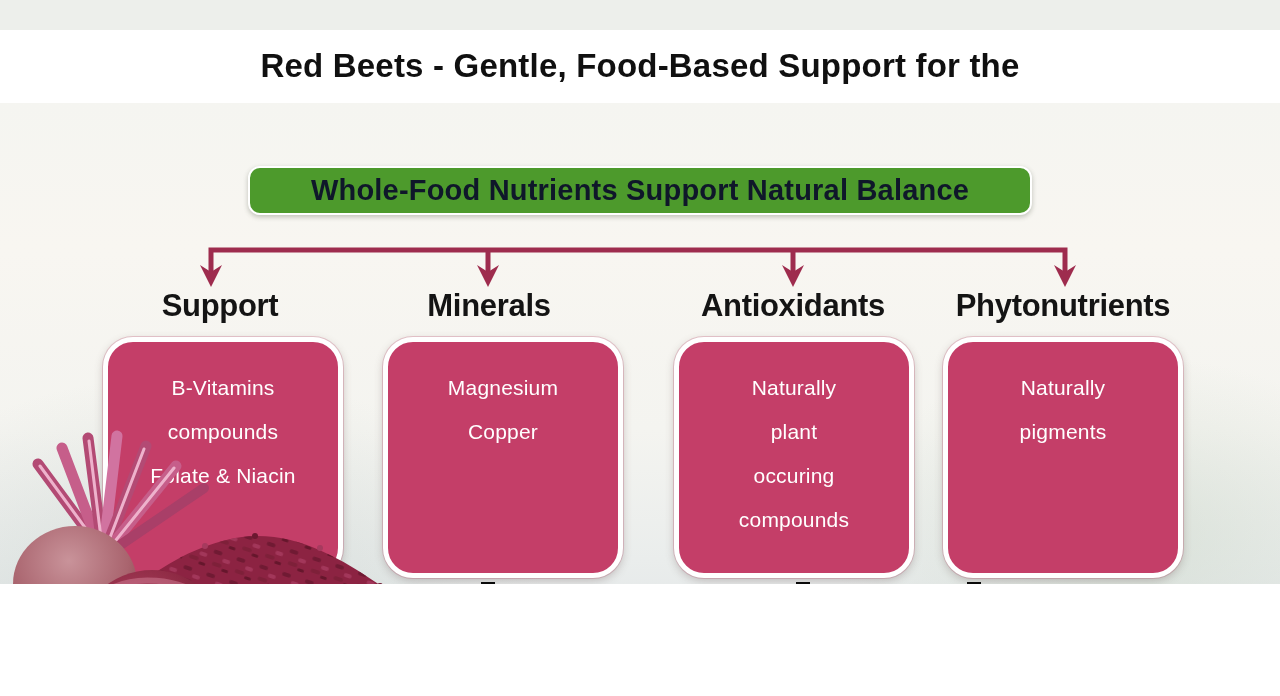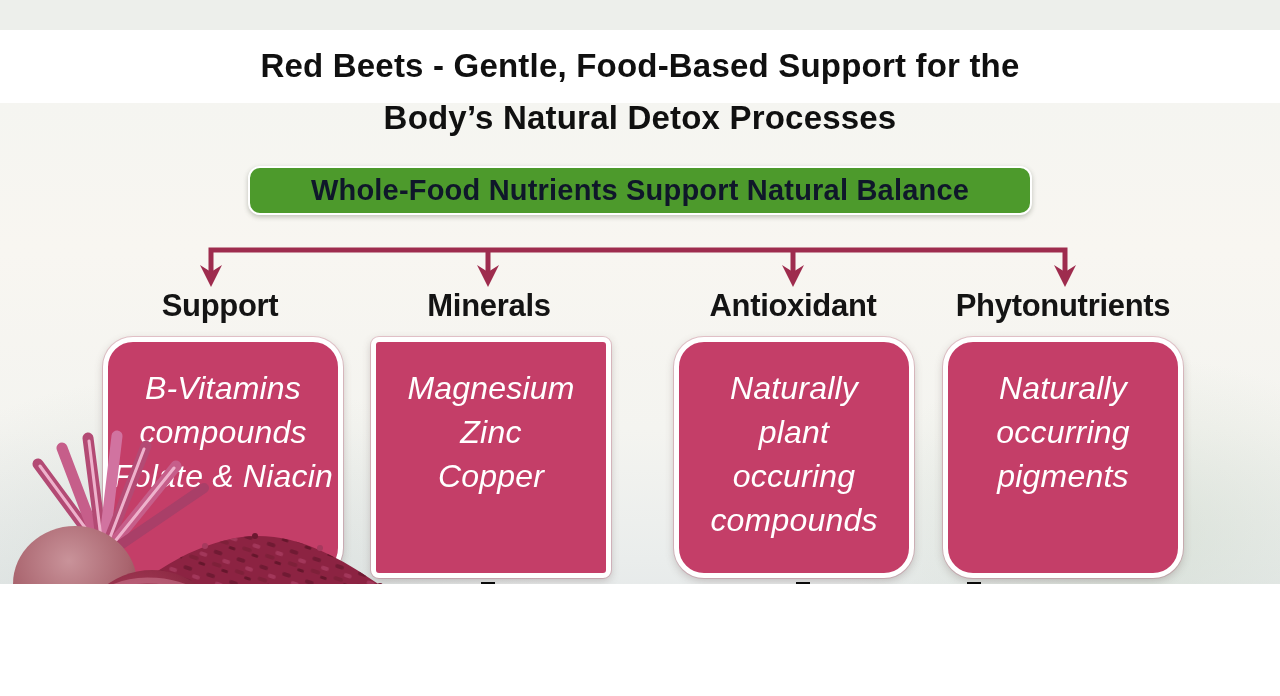--- a/index.html
+++ b/index.html
@@ -33,85 +33,82 @@
     position:absolute;top:288px;width:300px;text-align:center;
     font-size:31px;font-weight:700;color:#141414;letter-spacing:-0.3px;
   }
   .h1{left:70px;} .h2{left:339px;} .h3{left:643px;} .h4{left:913px;}
   .nutrient-box{
     position:absolute;top:337px;width:240px;height:241px;box-sizing:border-box;
     background:#c43e68;border:5px solid #ffffff;border-radius:30px;
     box-shadow:0 3px 9px rgba(100,80,80,0.30), 0 0 0 1px rgba(196,62,104,0.25);
     padding-top:24px;text-align:center;
   }
-  .b1{left:103px;} .b2{left:371px;border-radius:8px;} .b3{left:674px;} .b4{left:943px;}
+  .b1{left:103px;} .b2{left:383px;} .b3{left:674px;} .b4{left:943px;}
   .nutrient-box .line{
-    color:#ffffff;font-size:32px;line-height:44px;font-weight:400;letter-spacing:0.2px;font-style:italic;
+    color:#ffffff;font-size:21px;line-height:44px;font-weight:400;letter-spacing:0.2px;
   }
   .arrows-svg{position:absolute;left:0;top:0;width:1280px;height:696px;}
   .footer-pill{
     position:absolute;left:285px;top:627px;width:710px;height:55px;
     background:#ffffff;border-radius:27px;box-shadow:0 2px 6px rgba(90,90,90,0.18);
     text-align:center;font-size:27px;font-weight:700;color:#0c0c0c;line-height:55px;
   }
   .beet-svg{position:absolute;left:0;top:426px;width:530px;height:270px;}
 </style>
 </head>
 <body>
 
 <div class="stage">
 
   <div class="title-band"></div>
 
   <div class="title">
     <div>Red Beets - Gentle, Food-Based Support for the</div>
-    <div>Body’s Natural Detox Processes</div>
   </div>
 
   <div class="banner">
     <span>Whole-Food Nutrients Support Natural Balance</span>
   </div>
 
   <svg class="connector-svg" viewBox="0 0 1280 300">
     <path d="M211,272 V250 H1065 V272" fill="none" stroke="#9e2c4e" stroke-width="5"></path>
     <path d="M488,250 V272" fill="none" stroke="#9e2c4e" stroke-width="5"></path>
     <path d="M793,250 V272" fill="none" stroke="#9e2c4e" stroke-width="5"></path>
     <path d="M200,265 L211,287 L222,265 L211,272 Z" fill="#9e2c4e"></path>
     <path d="M477,265 L488,287 L499,265 L488,272 Z" fill="#9e2c4e"></path>
     <path d="M782,265 L793,287 L804,265 L793,272 Z" fill="#9e2c4e"></path>
     <path d="M1054,265 L1065,287 L1076,265 L1065,272 Z" fill="#9e2c4e"></path>
   </svg>
 
   <div class="col-header h1">Support</div>
   <div class="col-header h2">Minerals</div>
-  <div class="col-header h3">Antioxidant</div>
+  <div class="col-header h3">Antioxidants</div>
   <div class="col-header h4">Phytonutrients</div>
 
   <div class="nutrient-box b1">
     <div class="line">B-Vitamins</div>
     <div class="line">compounds</div>
     <div class="line">Folate &amp; Niacin</div>
   </div>
 
   <div class="nutrient-box b2">
     <div class="line">Magnesium</div>
-    <div class="line">Zinc</div>
     <div class="line">Copper</div>
   </div>
 
   <div class="nutrient-box b3">
     <div class="line">Naturally</div>
     <div class="line">plant</div>
     <div class="line">occuring</div>
     <div class="line">compounds</div>
   </div>
 
   <div class="nutrient-box b4">
     <div class="line">Naturally</div>
-    <div class="line">occurring</div>
     <div class="line">pigments</div>
   </div>
 
   <svg class="arrows-svg" viewBox="0 0 1280 696">
     <polygon fill="#0a0a0a" points="302,582 316,582 316,603 328,603 309,630 290,603 302,603"></polygon>
     <polygon fill="#0a0a0a" points="481,582 495,582 495,603 507,603 488,630 469,603 481,603"></polygon>
     <polygon fill="#0a0a0a" points="796,582 810,582 810,603 822,603 803,630 784,603 796,603"></polygon>
     <polygon fill="#0a0a0a" points="967,582 981,582 981,603 993,603 974,630 955,603 967,603"></polygon>
   </svg>
 

